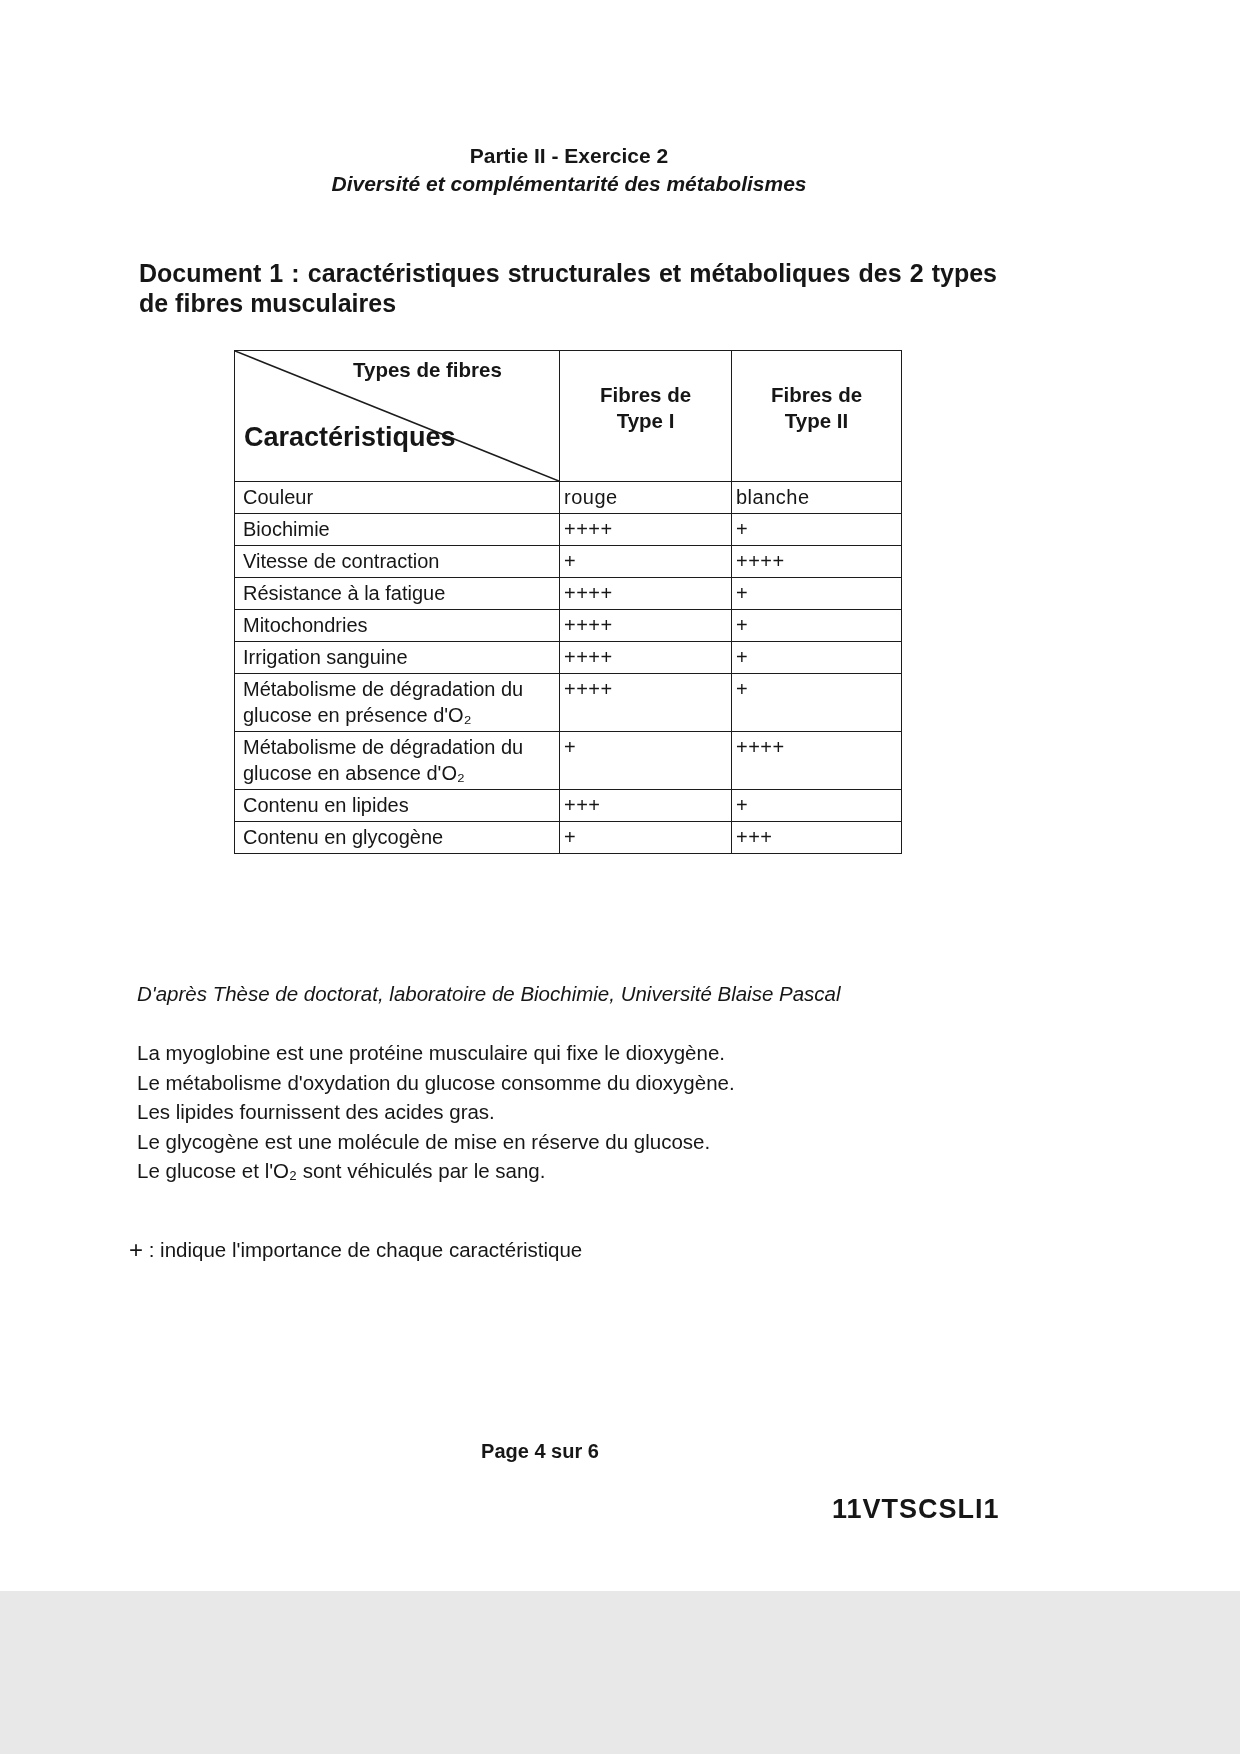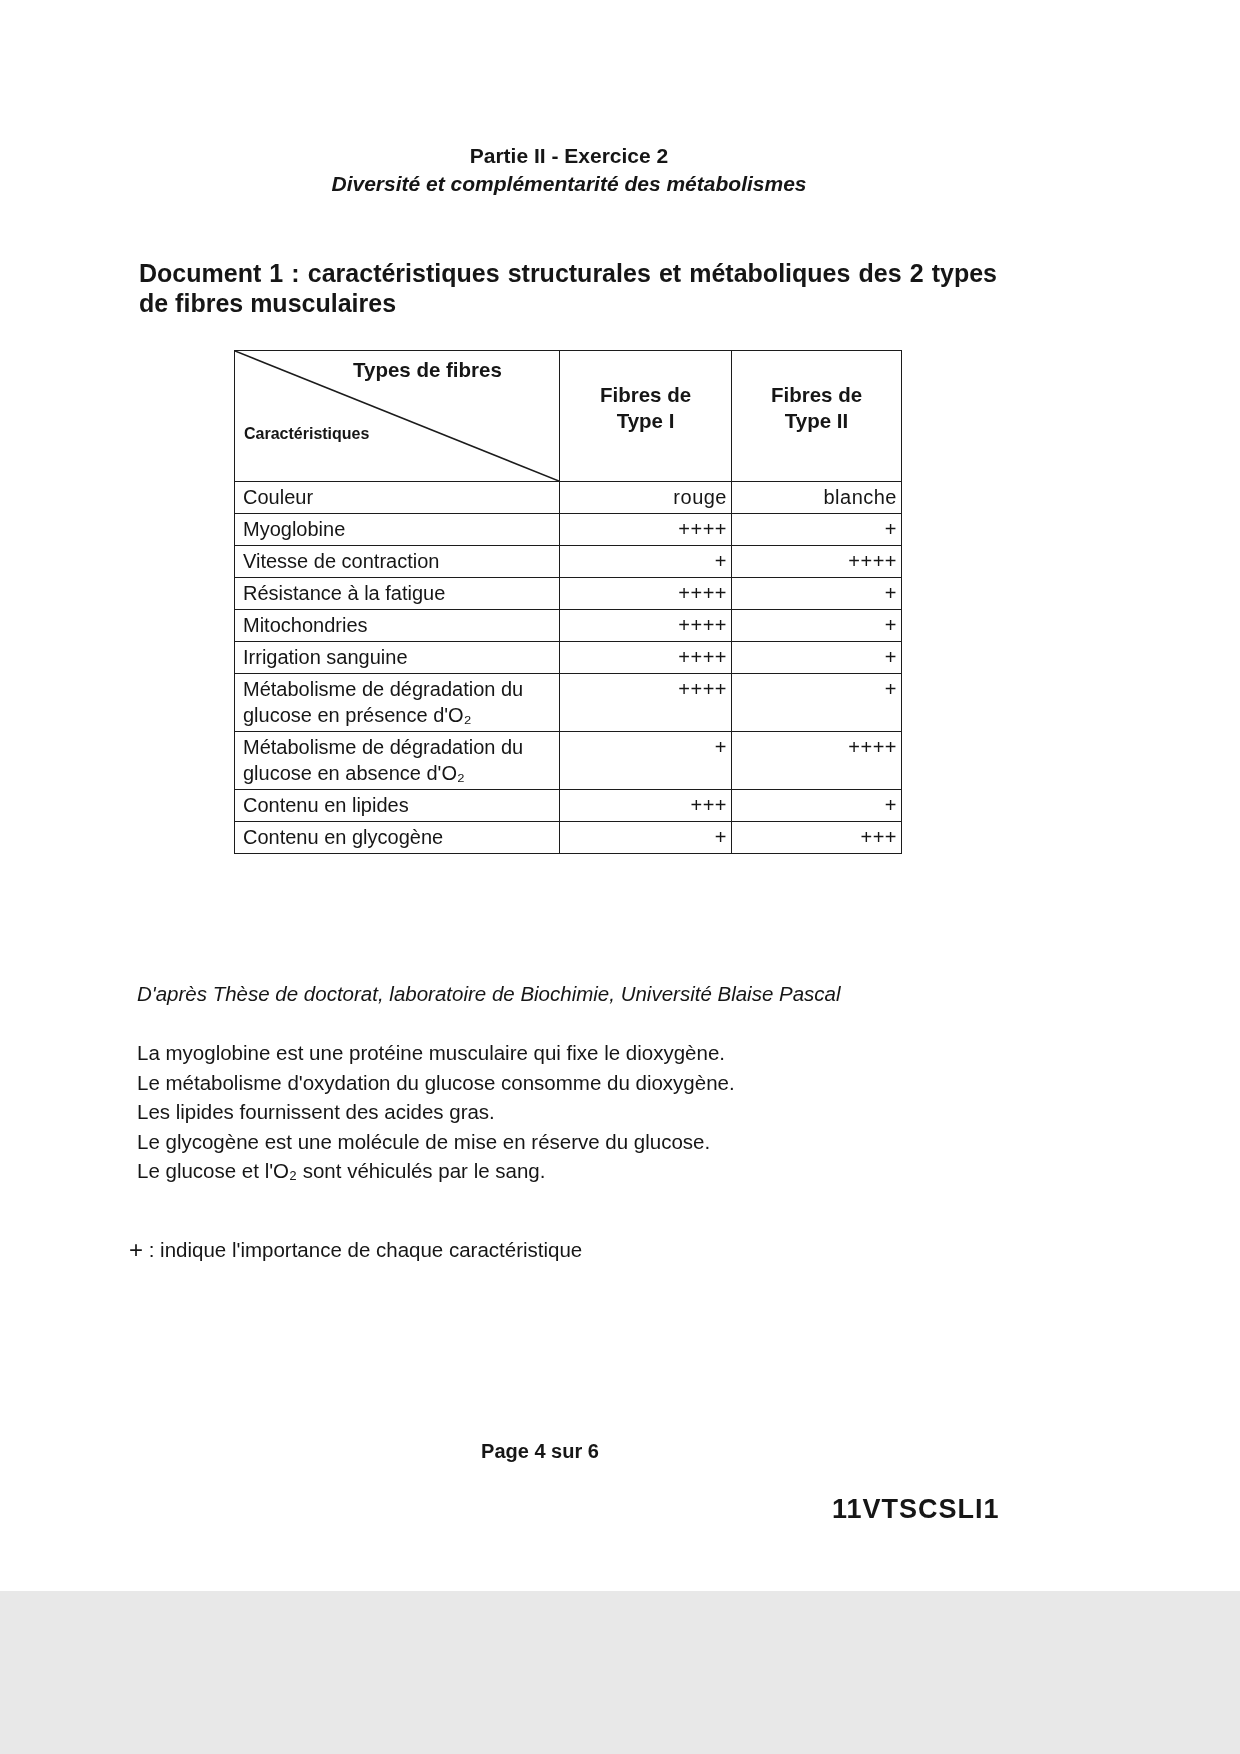--- a/index.html
+++ b/index.html
@@ -67,40 +67,40 @@
     display: block;
   }
   .corner-top {
     position: absolute;
     top: 7px;
     left: 118px;
     font-size: 20.5px;
   }
   .corner-bottom {
     position: absolute;
-    bottom: 38px;
+    bottom: 28px;
     left: 9px;
-    font-size: 16px;
+    font-size: 27px;
   }
   th.col-head {
     font-weight: bold;
     font-size: 20.5px;
     text-align: center;
     vertical-align: middle;
     white-space: pre-line;
     line-height: 26px;
     padding-bottom: 18px;
   }
   td.row-label {
     padding: 2px 6px 3px 8px;
     vertical-align: top;
     line-height: 26px;
   }
   td.row-value {
-    text-align: right;
+    text-align: left;
     vertical-align: top;
     padding: 2px 4px 3px 4px;
     line-height: 26px;
     letter-spacing: 0.5px;
     margin-top: 28px;
   }
   .source {
     margin-top: 128px;
     margin-left: 8px;
     font-style: italic;
@@ -175,21 +175,21 @@
 Type II</th>
         </tr>
       </thead>
       <tbody>
         <tr>
           <td class="row-label">Couleur</td>
           <td class="row-value">rouge</td>
           <td class="row-value">blanche</td>
         </tr>
         <tr>
-          <td class="row-label">Myoglobine</td>
+          <td class="row-label">Biochimie</td>
           <td class="row-value">++++</td>
           <td class="row-value">+</td>
         </tr>
         <tr>
           <td class="row-label">Vitesse de contraction</td>
           <td class="row-value">+</td>
           <td class="row-value">++++</td>
         </tr>
         <tr>
           <td class="row-label">Résistance à la fatigue</td>

